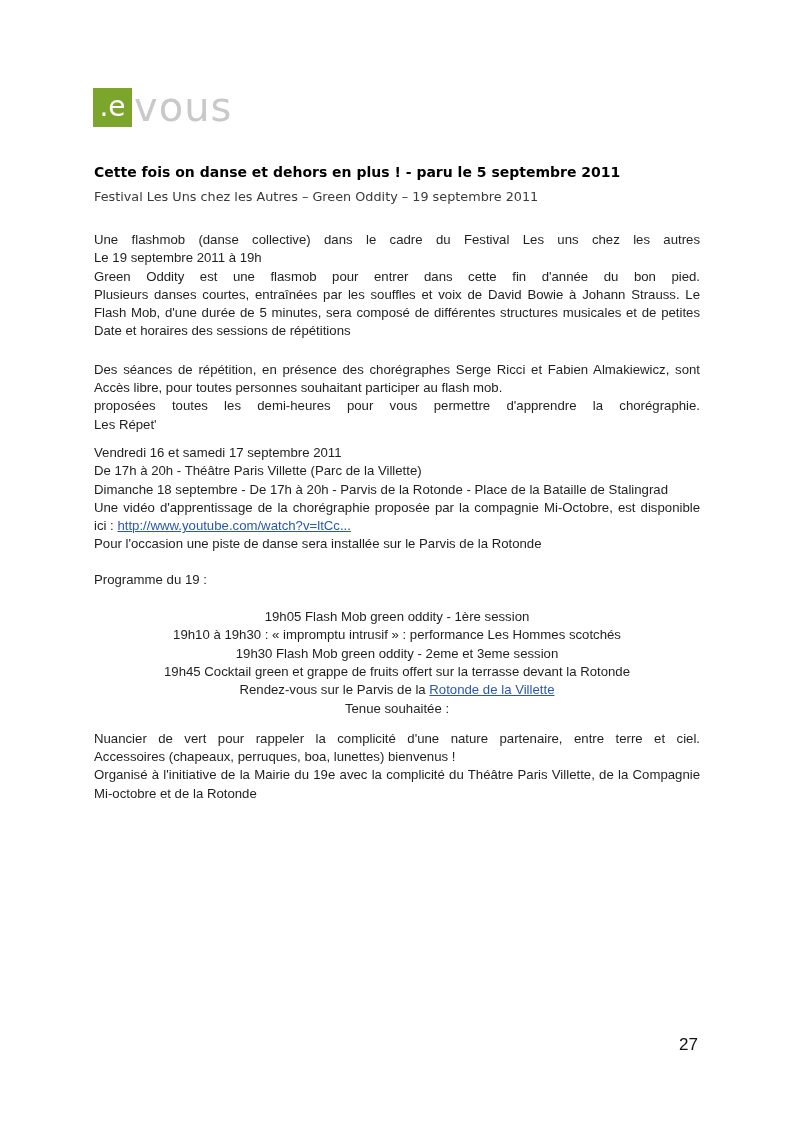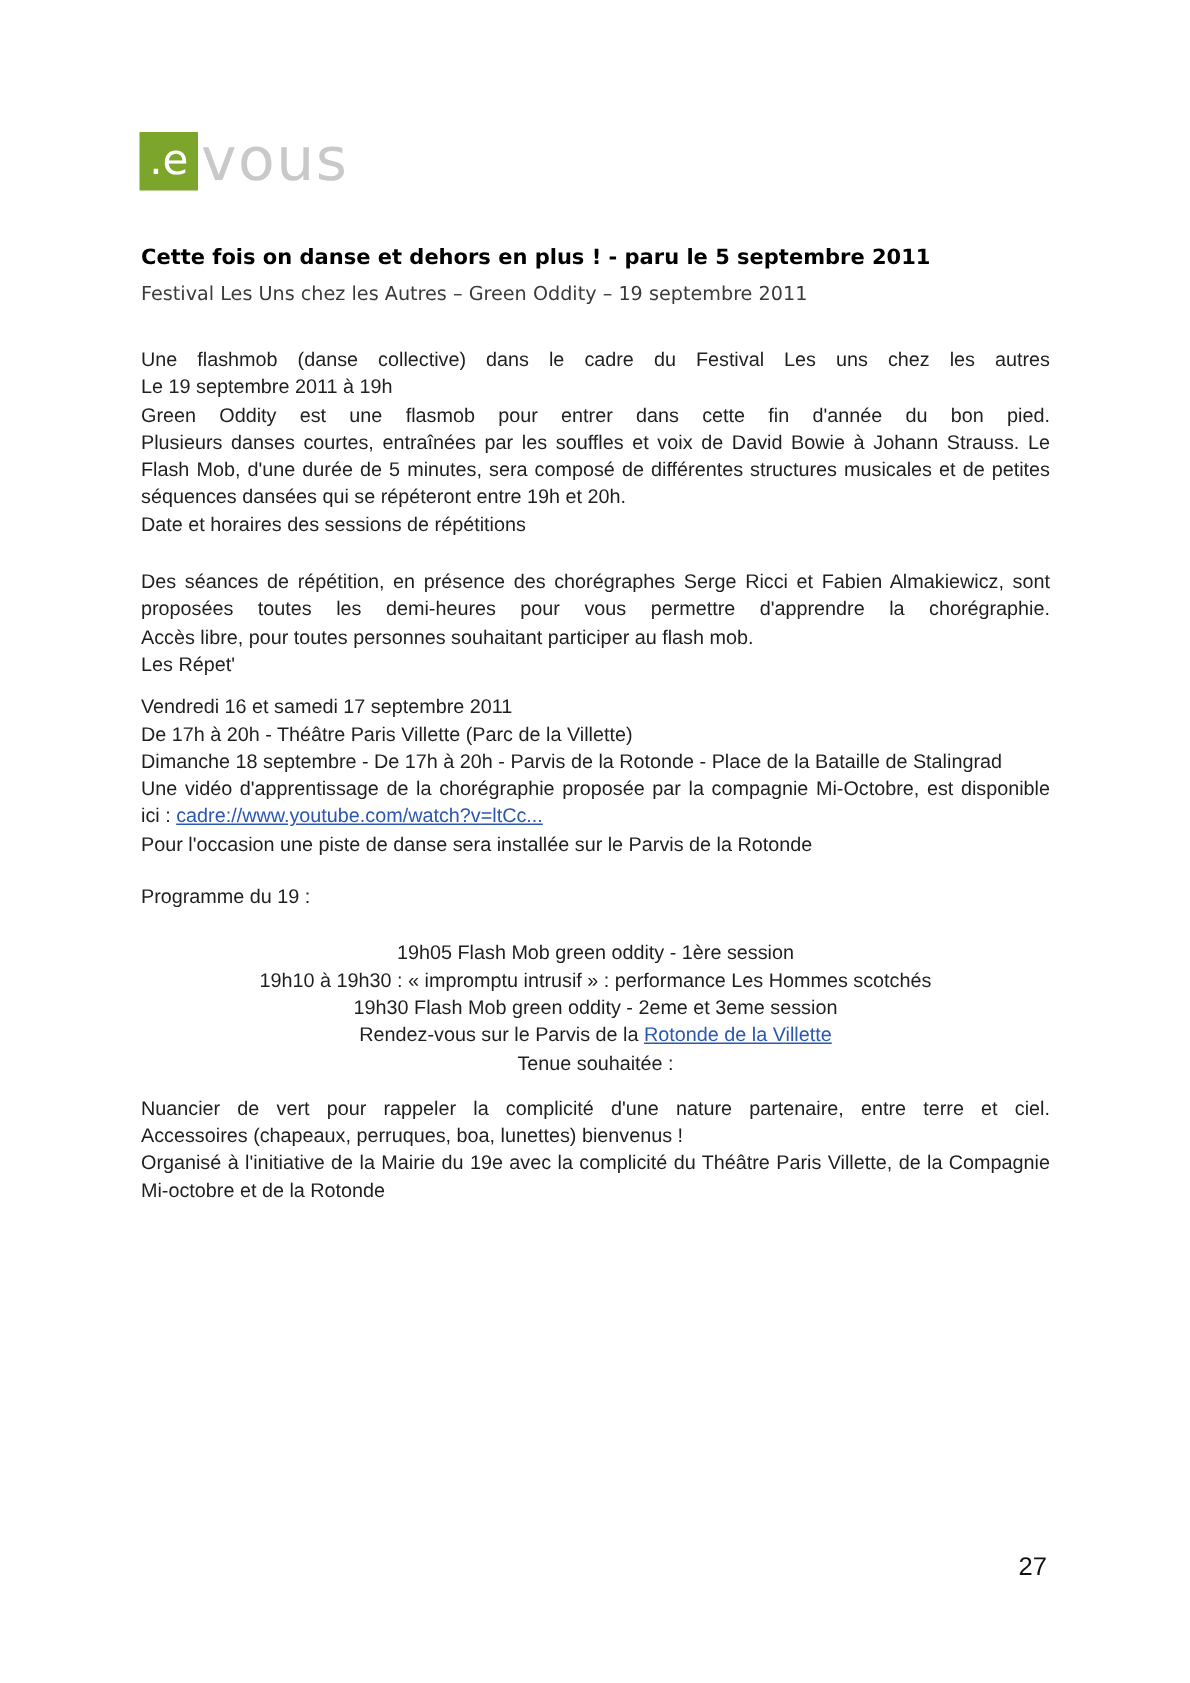--- a/index.html
+++ b/index.html
@@ -116,44 +116,44 @@
   <div class="title">Cette fois on danse et dehors en plus ! - paru le 5 septembre 2011</div>
   <div class="subtitle">Festival Les Uns chez les Autres – Green Oddity – 19 septembre 2011</div>
 
   <div class="article-body">
       <div class="block">
         <div class="line stretch"><span>Une flashmob (danse collective) dans le cadre du Festival Les uns chez les autres</span></div>
         <div class="line"><span>Le 19 septembre 2011 à 19h</span></div>
         <div class="line stretch"><span>Green Oddity est une flasmob pour entrer dans cette fin d'année du bon pied.</span></div>
         <div class="line stretch"><span>Plusieurs danses courtes, entraînées par les souffles et voix de David Bowie à Johann Strauss. Le</span></div>
         <div class="line stretch"><span>Flash Mob, d'une durée de 5 minutes, sera composé de différentes structures musicales et de petites</span></div>
-        <div class="line"><span>séquences dansées qui se répéteront entre 19h et 20h.</span></div>
         <div class="line"><span>Date et horaires des sessions de répétitions</span></div>
       </div>
       <div class="block">
         <div class="line stretch"><span>Des séances de répétition, en présence des chorégraphes Serge Ricci et Fabien Almakiewicz, sont</span></div>
+        <div class="line"><span>Accès libre, pour toutes personnes souhaitant participer au flash mob.</span></div>
         <div class="line stretch"><span>proposées toutes les demi-heures pour vous permettre d'apprendre la chorégraphie.</span></div>
-        <div class="line"><span>Accès libre, pour toutes personnes souhaitant participer au flash mob.</span></div>
         <div class="line"><span>Les Répet'</span></div>
       </div>
       <div class="block">
         <div class="line"><span>Vendredi 16 et samedi 17 septembre 2011</span></div>
         <div class="line"><span>De 17h à 20h - Théâtre Paris Villette (Parc de la Villette)</span></div>
         <div class="line"><span>Dimanche 18 septembre - De 17h à 20h - Parvis de la Rotonde - Place de la Bataille de Stalingrad</span></div>
         <div class="line stretch"><span>Une vidéo d'apprentissage de la chorégraphie proposée par la compagnie Mi-Octobre, est disponible</span></div>
-        <div class="line"><span>ici : </span><a class="link">cadre://www.youtube.com/watch?v=ltCc...</a></div>
+        <div class="line"><span>ici : </span><a class="link">http://www.youtube.com/watch?v=ltCc...</a></div>
         <div class="line"><span>Pour l'occasion une piste de danse sera installée sur le Parvis de la Rotonde</span></div>
       </div>
       <div class="block">
         <div class="line"><span>Programme du 19 :</span></div>
       </div>
       <div class="block">
         <div class="line"><span>19h05 Flash Mob green oddity - 1ère session</span></div>
         <div class="line"><span>19h10 à 19h30 : « impromptu intrusif » : performance Les Hommes scotchés</span></div>
         <div class="line"><span>19h30 Flash Mob green oddity - 2eme et 3eme session</span></div>
+        <div class="line"><span>19h45 Cocktail green et grappe de fruits offert sur la terrasse devant la Rotonde</span></div>
         <div class="line"><span>Rendez-vous sur le Parvis de la </span><a class="link">Rotonde de la Villette</a></div>
         <div class="line"><span>Tenue souhaitée :</span></div>
       </div>
       <div class="block">
         <div class="line stretch"><span>Nuancier de vert pour rappeler la complicité d'une nature partenaire, entre terre et ciel.</span></div>
         <div class="line"><span>Accessoires (chapeaux, perruques, boa, lunettes) bienvenus !</span></div>
         <div class="line stretch"><span>Organisé à l'initiative de la Mairie du 19e avec la complicité du Théâtre Paris Villette, de la Compagnie</span></div>
         <div class="line"><span>Mi-octobre et de la Rotonde</span></div>
       </div>
     </div>

